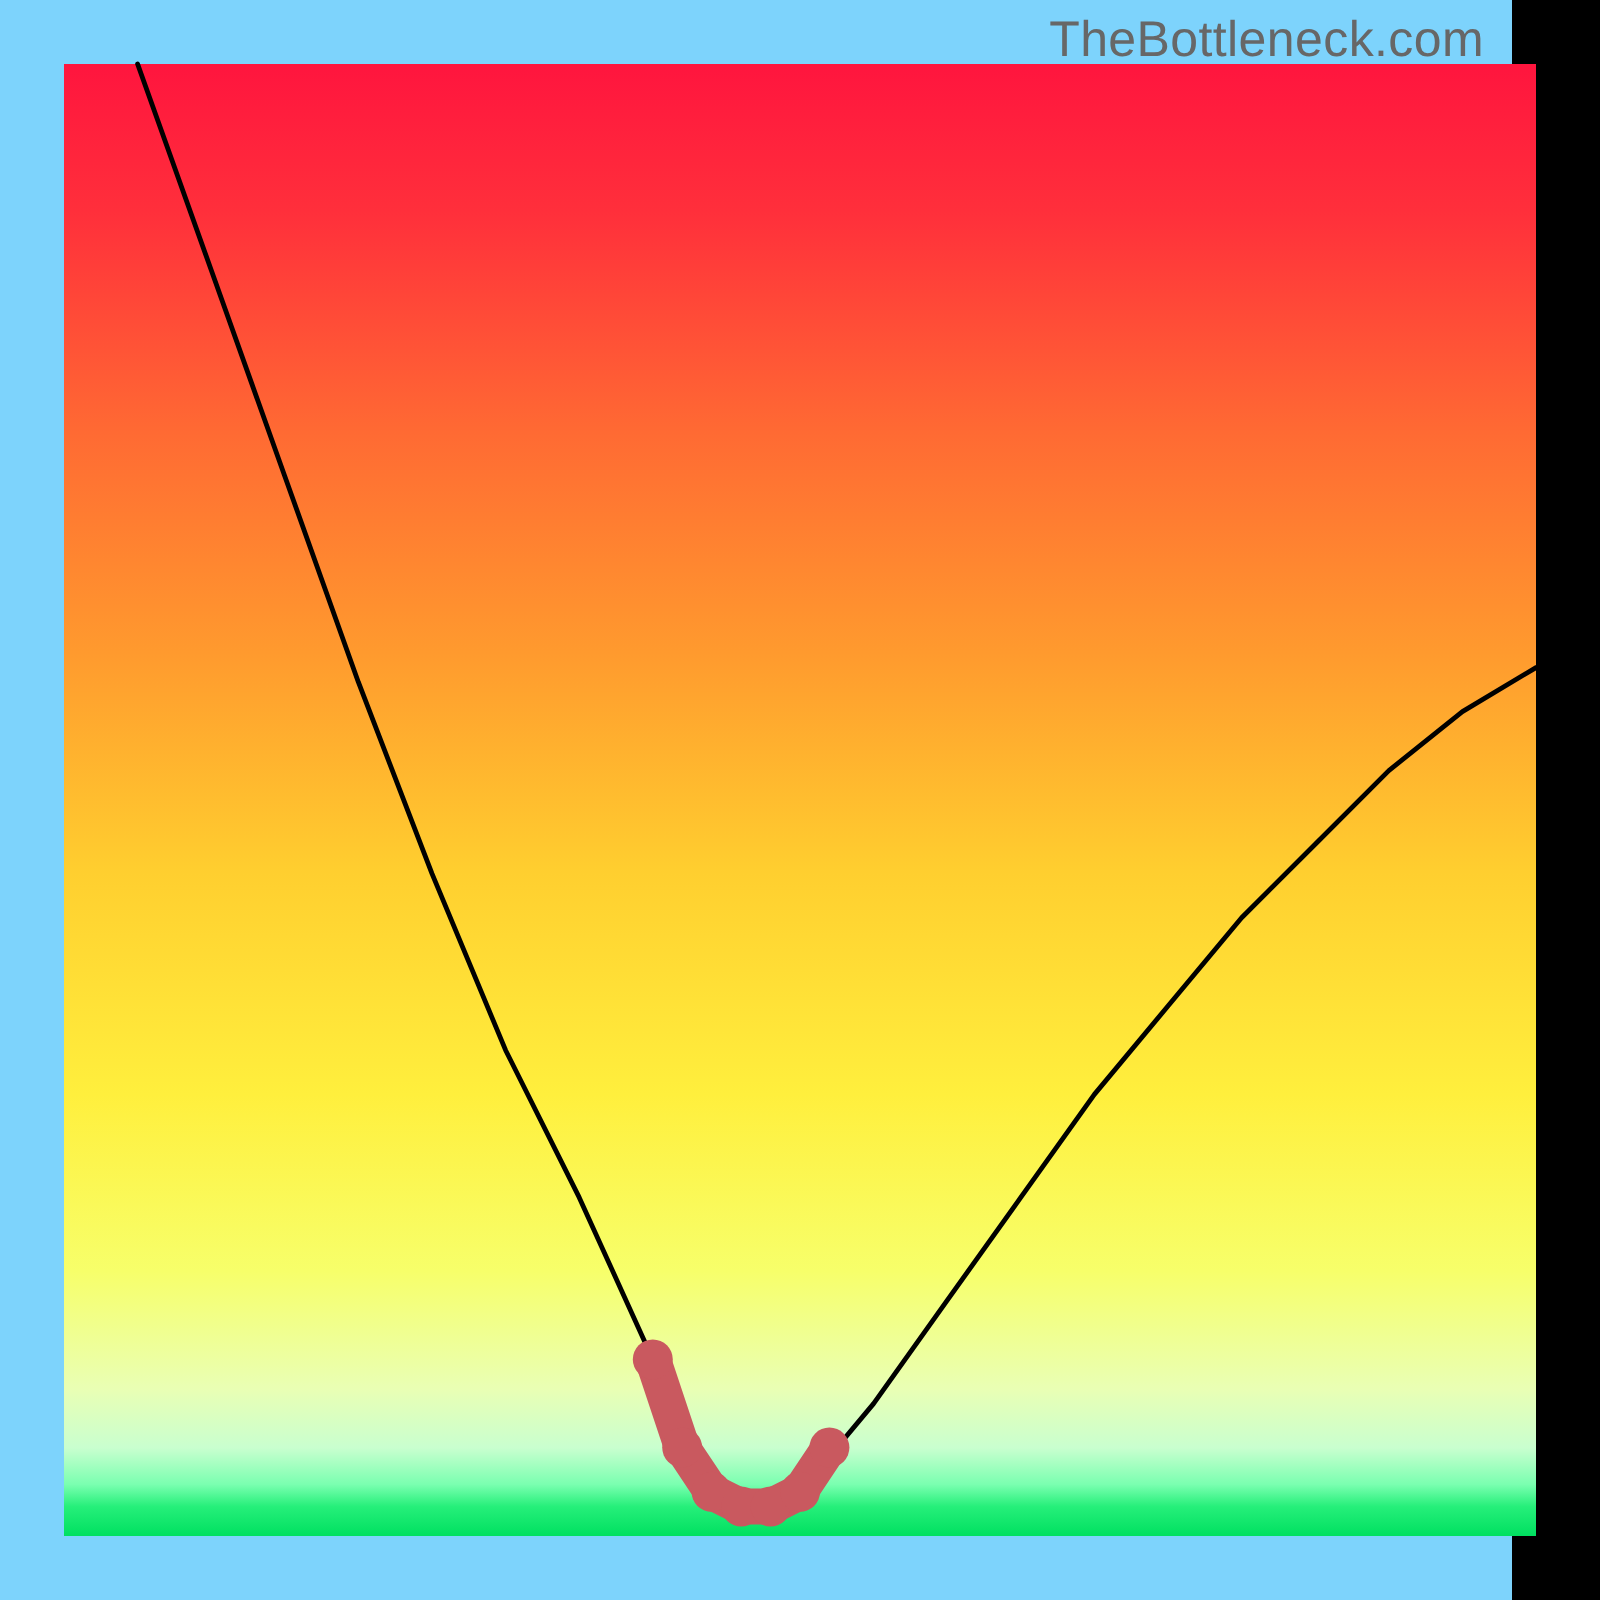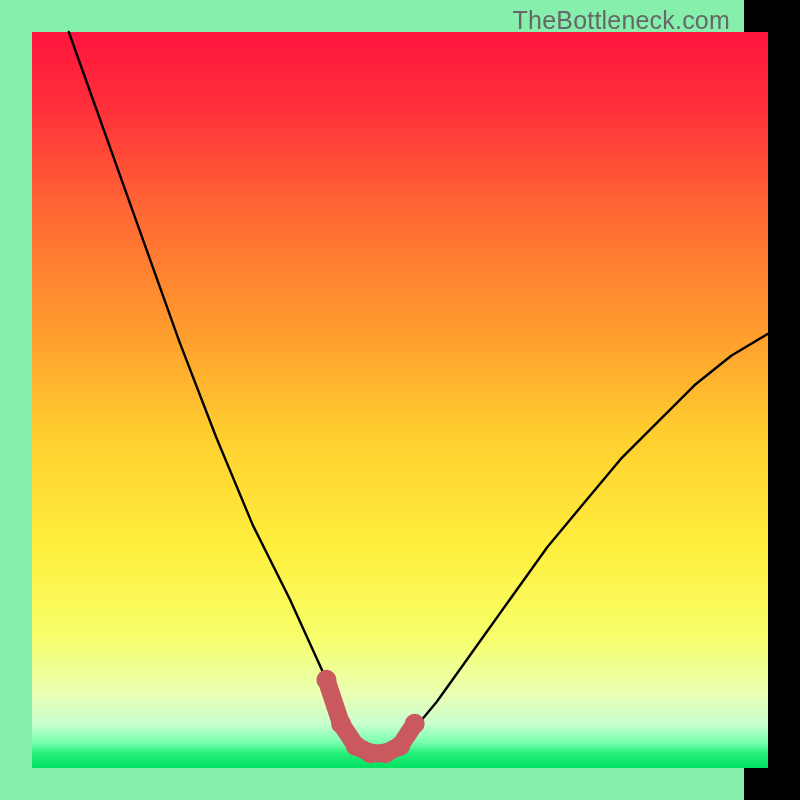--- a/index.html
+++ b/index.html
@@ -8,21 +8,22 @@
     width: 800px;
     height: 800px;
     background: #000;
     overflow: hidden;
     font-family: Arial, Helvetica, sans-serif;
   }
   .frame {
     position: relative;
     width: 744px;
     height: 800px;
-    background: #86efac;
+    background: #7dd3fc;
+    padding-left: 12px;
   }
   .watermark {
     position: absolute;
     top: 6px;
     right: 14px;
     color: #676767;
     font-size: 25px;
     font-weight: 500;
     letter-spacing: 0.2px;
     z-index: 5;

